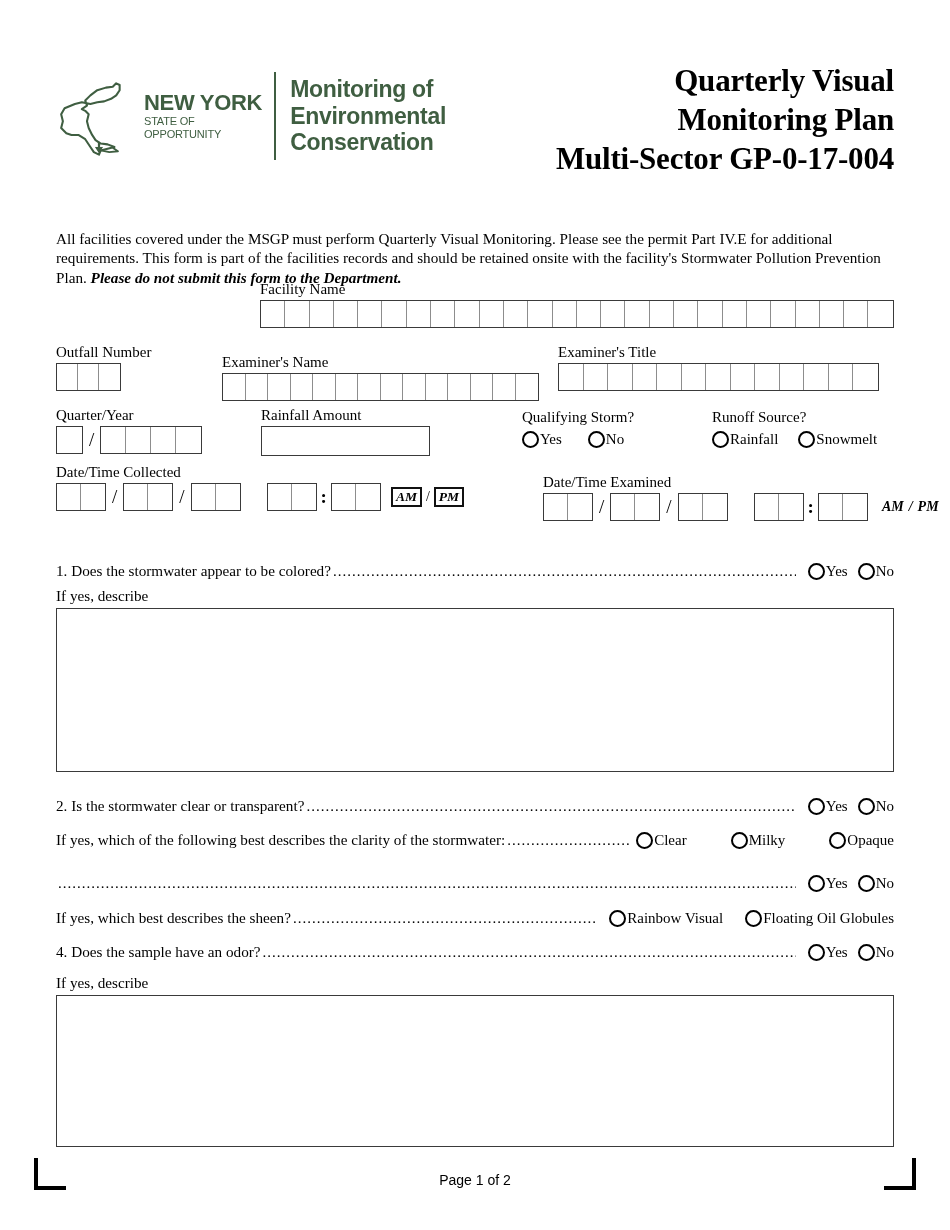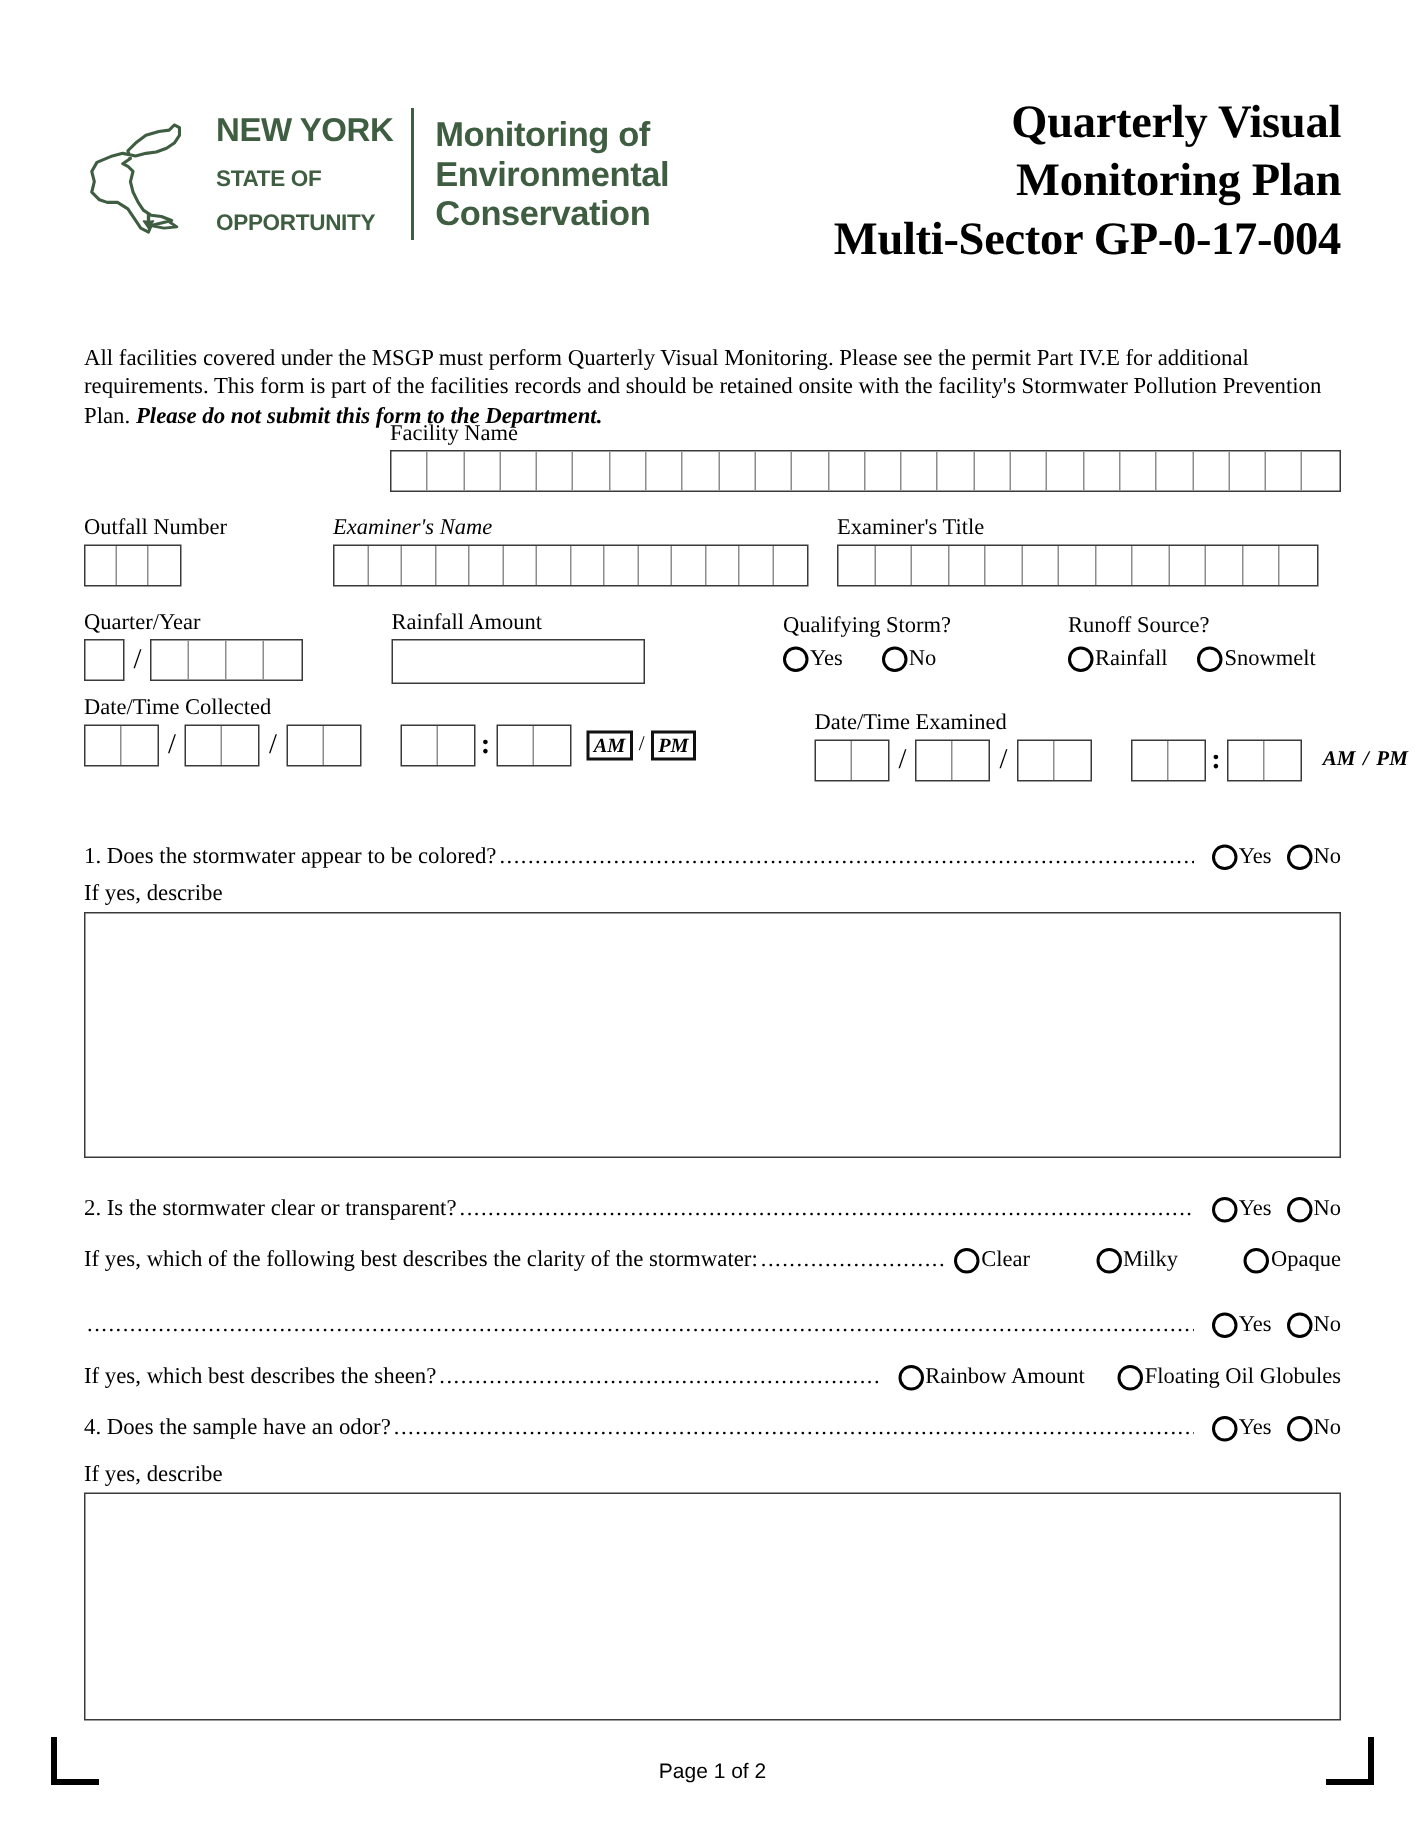--- a/index.html
+++ b/index.html
@@ -42,24 +42,24 @@
     color: #3f5e41;
     font-family: "Liberation Sans", sans-serif;
     line-height: 1;
   }
   .ny-line {
     font-size: 22px;
     font-weight: bold;
     letter-spacing: -0.3px;
   }
   .ny-sub {
-    font-size: 15px;
-    font-weight: bold;
+    font-size: 11px;
+    font-weight: normal;
     letter-spacing: -0.2px;
-    margin-top: 14px;
+    margin-top: 2px;
   }
   .logo-rule {
     width: 2px;
     background: #3f5e41;
     height: 88px;
     margin: 0 14px 0 12px;
   }
   .dec-text {
     color: #3f5e41;
     font-family: "Liberation Sans", sans-serif;
@@ -298,21 +298,21 @@
 
   <div class="fieldrow" style="left:56px; top:345px;">
     <div class="flabel">Outfall Number</div>
     <div class="cells" id="outfall-cells">
         <div class="c" style="width: 21px;"></div>
         <div class="c" style="width: 21px;"></div>
         <div class="c" style="width: 21px;"></div>
       </div>
   </div>
 
-  <div class="fieldrow" style="left:222px; top:345px;font-style:italic;">
+  <div class="fieldrow" style="left:222px; top:355px;">
     <div class="flabel">Examiner's Name</div>
     <div class="cells" id="exname-cells">
         <div class="c" style="width: 22.5px;"></div>
         <div class="c" style="width: 22.5px;"></div>
         <div class="c" style="width: 22.5px;"></div>
         <div class="c" style="width: 22.5px;"></div>
         <div class="c" style="width: 22.5px;"></div>
         <div class="c" style="width: 22.5px;"></div>
         <div class="c" style="width: 22.5px;"></div>
         <div class="c" style="width: 22.5px;"></div>
@@ -516,21 +516,21 @@
       <span class="radio"></span>
       <span class="radio-lbl">No</span>
     </span>
   </div>
 
   <div class="qrow" style="top:909px;">
     <span class="qtext">If yes, which best describes the sheen?</span>
     <span class="leader">................................................................................................................................................................................................................................................................................................................................</span>
     <span class="opt">
       <span class="radio"></span>
-      <span class="radio-lbl">Rainbow Amount</span>
+      <span class="radio-lbl">Rainbow Visual</span>
     </span>
     <span class="opt" style="margin-left:22px;">
       <span class="radio"></span>
       <span class="radio-lbl">Floating Oil Globules</span>
     </span>
   </div>
 
   <div class="qrow" style="top:943px;">
     <span class="qtext">4. Does the sample have an odor?</span>
     <span class="leader">................................................................................................................................................................................................................................................................................................................................</span>

